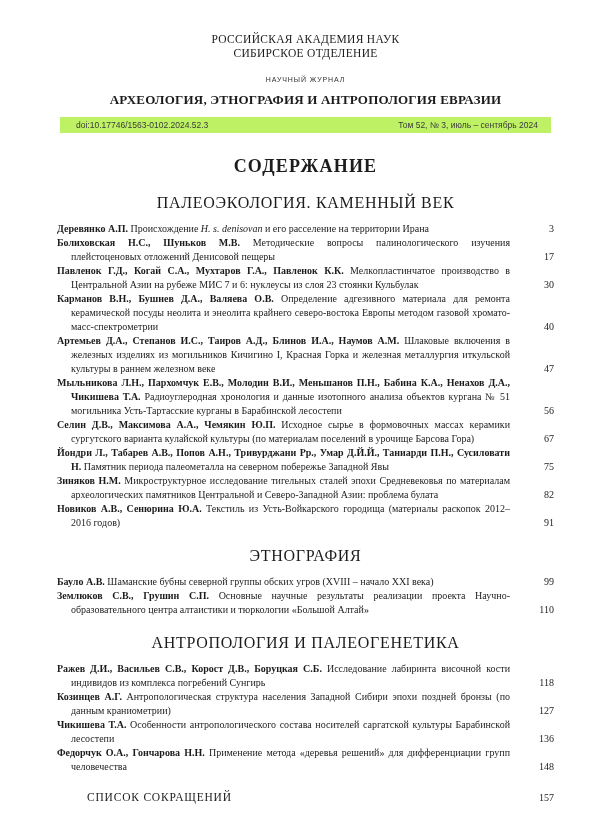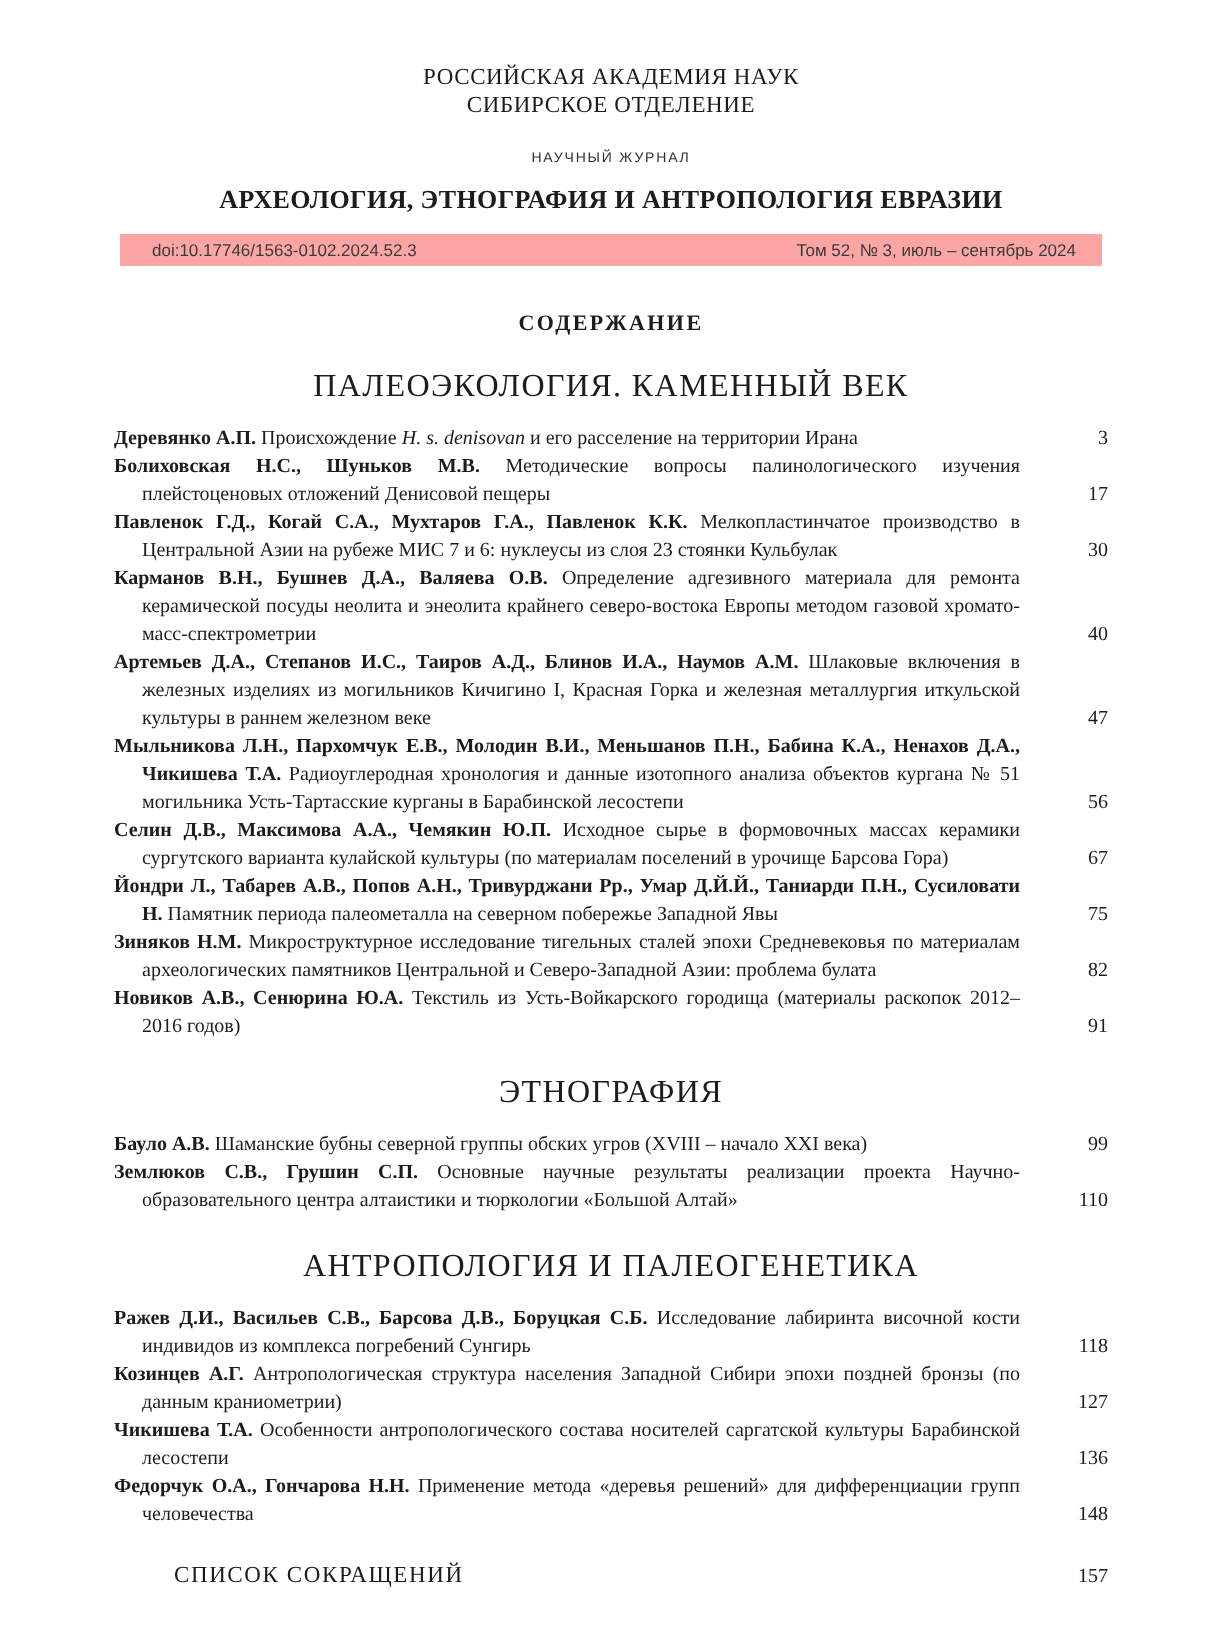--- a/index.html
+++ b/index.html
@@ -52,21 +52,21 @@
     font-size: 8.5px;
     color: #3a3a3a;
     margin-top: 9px;
     margin-left: 3px;
     margin-right: 3px;
     padding: 3px 13px 3px 54px;
   }
   .contents-title {
     text-align: center;
     font-weight: bold;
-    font-size: 11px;
+    font-size: 18px;
     letter-spacing: 1.2px;
     margin-top: 23px;
   }
   .section-heading {
     text-align: center;
     font-size: 16px;
     letter-spacing: 0.7px;
     margin: 17px 0 10px 0;
   }
   .entry {
@@ -102,21 +102,21 @@
   .footer-entry .entry-page { font-size: 10px; letter-spacing: 0; }
 </style>
 </head>
 <body>
 
 <div class="page">
   <div class="academy">РОССИЙСКАЯ АКАДЕМИЯ НАУК</div>
   <div class="branch">СИБИРСКОЕ ОТДЕЛЕНИЕ</div>
   <div class="journal-type">НАУЧНЫЙ ЖУРНАЛ</div>
   <div class="journal-title">АРХЕОЛОГИЯ, ЭТНОГРАФИЯ И АНТРОПОЛОГИЯ ЕВРАЗИИ</div>
-  <div class="doi-bar" style="background: #fca5a5; padding-left: 16px;">
+  <div class="doi-bar" style="background: #bef264; padding-left: 16px;">
     <span>doi:10.17746/1563-0102.2024.52.3</span>
     <span>Том 52, № 3, июль – сентябрь 2024</span>
   </div>
   <div class="contents-title">СОДЕРЖАНИЕ</div>
 
   <div id="toc-sections">
       <div class="section-heading">ПАЛЕОЭКОЛОГИЯ. КАМЕННЫЙ ВЕК</div>
       <div class="entry">
         <div class="entry-text"><span class="authors">Деревянко А.П. </span><span><span>Происхождение </span><span class="italic">H. s. denisovan</span><span> и его расселение на территории Ирана</span></span></div>
         <div class="entry-page">3</div>
@@ -161,21 +161,21 @@
       <div class="entry">
         <div class="entry-text"><span class="authors">Бауло А.В. </span><span><span>Шаманские бубны северной группы обских угров (XVIII – начало XXI века)</span></span></div>
         <div class="entry-page">99</div>
       </div>
       <div class="entry">
         <div class="entry-text"><span class="authors">Землюков С.В., Грушин С.П. </span><span><span>Основные научные результаты реализации проекта Научно-образовательного центра алтаистики и тюркологии «Большой Алтай»</span></span></div>
         <div class="entry-page">110</div>
       </div>
       <div class="section-heading">АНТРОПОЛОГИЯ И ПАЛЕОГЕНЕТИКА</div>
       <div class="entry">
-        <div class="entry-text"><span class="authors">Ражев Д.И., Васильев С.В., Барсова Д.В., Боруцкая С.Б. </span><span><span>Исследование лабиринта височной кости индивидов из комплекса погребений Сунгирь</span></span></div>
+        <div class="entry-text"><span class="authors">Ражев Д.И., Васильев С.В., Корост Д.В., Боруцкая С.Б. </span><span><span>Исследование лабиринта височной кости индивидов из комплекса погребений Сунгирь</span></span></div>
         <div class="entry-page">118</div>
       </div>
       <div class="entry">
         <div class="entry-text"><span class="authors">Козинцев А.Г. </span><span><span>Антропологическая структура населения Западной Сибири эпохи поздней бронзы (по данным краниометрии)</span></span></div>
         <div class="entry-page">127</div>
       </div>
       <div class="entry">
         <div class="entry-text"><span class="authors">Чикишева Т.А. </span><span><span>Особенности антропологического состава носителей саргатской культуры Барабинской лесостепи</span></span></div>
         <div class="entry-page">136</div>
       </div>

